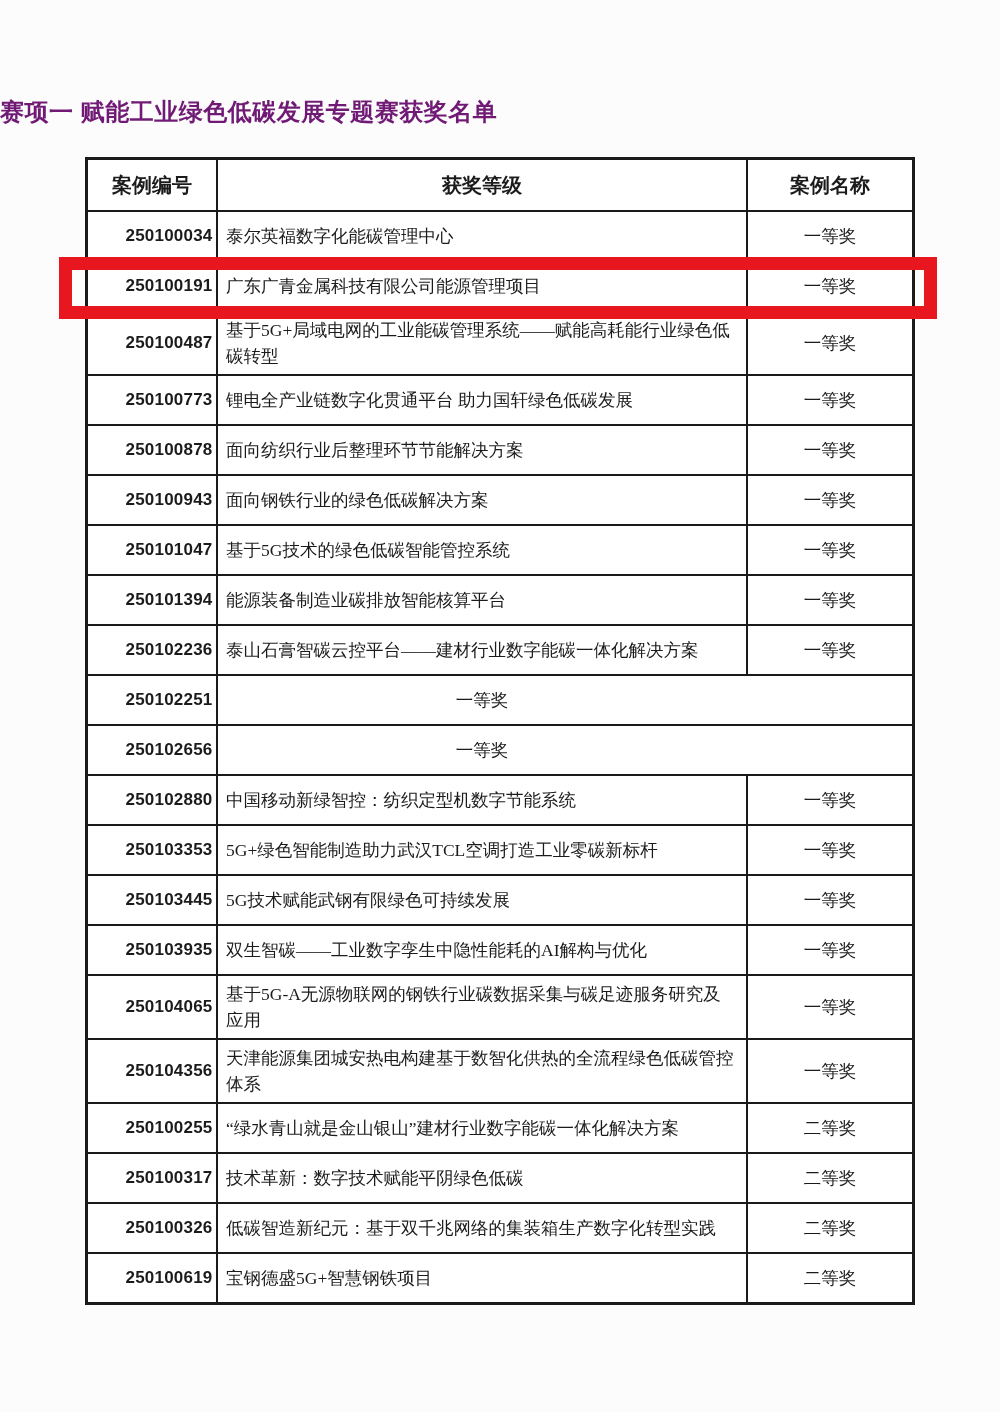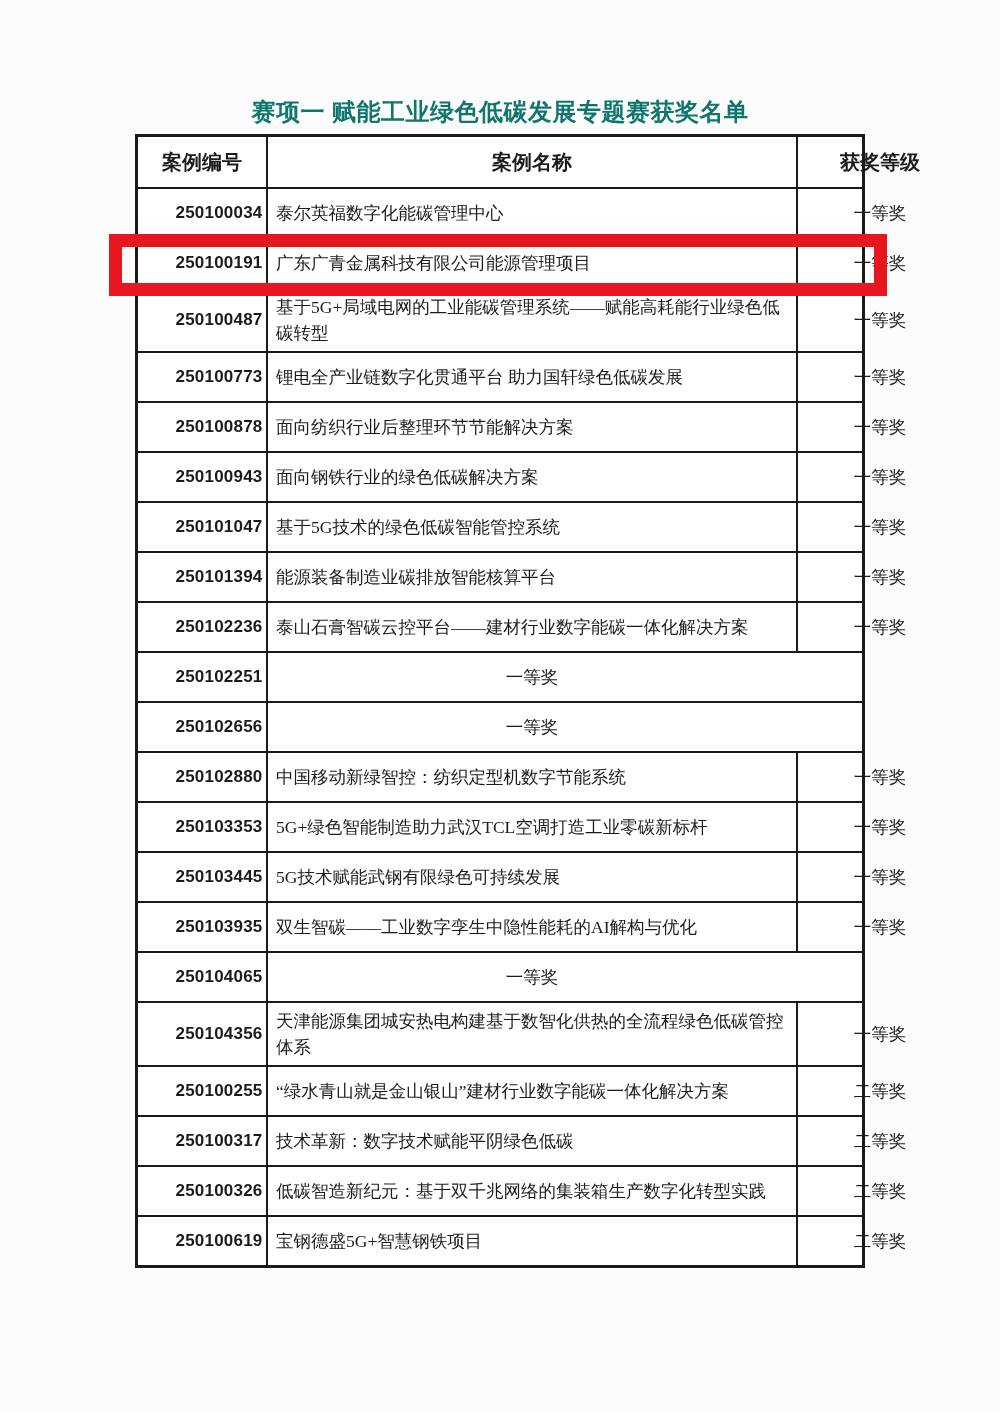--- a/index.html
+++ b/index.html
@@ -12,30 +12,30 @@
     color: #1b1b1b;
     overflow: hidden;
   }
   .page {
     width: 1000px;
     height: 1412px;
     padding-top: 96px;
     position: relative;
   }
   .doc-title {
-    text-align: center;
+    text-align: left;
     font-family: "Liberation Sans", sans-serif;
     font-weight: bold;
     font-size: 24px;
     letter-spacing: 0.5px;
-    color: #0f766e;
-    margin-bottom: 6px;
+    color: #701a75;
+    margin-bottom: 29px;
   }
   .award-table {
-    width: 730px;
+    width: 830px;
     margin: 0 auto;
     border: 3px solid #1a1a1a;
     background: #fff;
   }
   .t-row {
     display: grid;
     grid-template-columns: 128px 530px 166px;
     min-height: 50px;
     border-top: 2px solid #1a1a1a;
     position: relative;
@@ -88,22 +88,22 @@
 </head>
 <body>
 
 <div class="page">
 
   <div class="doc-title">赛项一 赋能工业绿色低碳发展专题赛获奖名单</div>
 
   <div class="award-table">
     <div class="t-row header-row">
       <div class="t-cell">案例编号</div>
+      <div class="t-cell">获奖等级</div>
       <div class="t-cell">案例名称</div>
-      <div class="t-cell">获奖等级</div>
     </div>
 
     <div class="t-row">
       <div class="t-cell cell-id">250100034</div>
       <div class="t-cell cell-name">泰尔英福数字化能碳管理中心</div>
       <div class="t-cell cell-award">一等奖</div>
 
     </div>
 
     <div class="t-row">
@@ -197,20 +197,21 @@
 
     <div class="t-row">
       <div class="t-cell cell-id">250103935</div>
       <div class="t-cell cell-name">双生智碳——工业数字孪生中隐性能耗的AI解构与优化</div>
       <div class="t-cell cell-award">一等奖</div>
 
     </div>
 
     <div class="t-row">
       <div class="t-cell cell-id">250104065</div>
+      <div class="t-cell cell-name">基于5G-A无源物联网的钢铁行业碳数据采集与碳足迹服务研究及应用</div>
       <div class="t-cell cell-award">一等奖</div>
 
     </div>
 
     <div class="t-row">
       <div class="t-cell cell-id">250104356</div>
       <div class="t-cell cell-name">天津能源集团城安热电构建基于数智化供热的全流程绿色低碳管控体系</div>
       <div class="t-cell cell-award">一等奖</div>
 
     </div>

